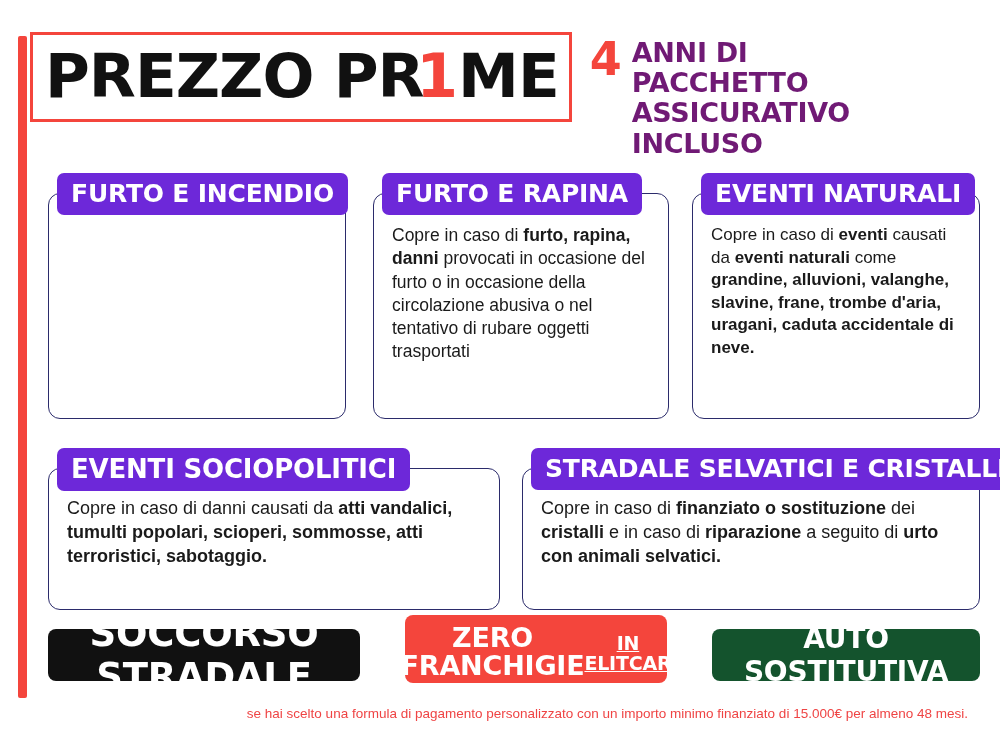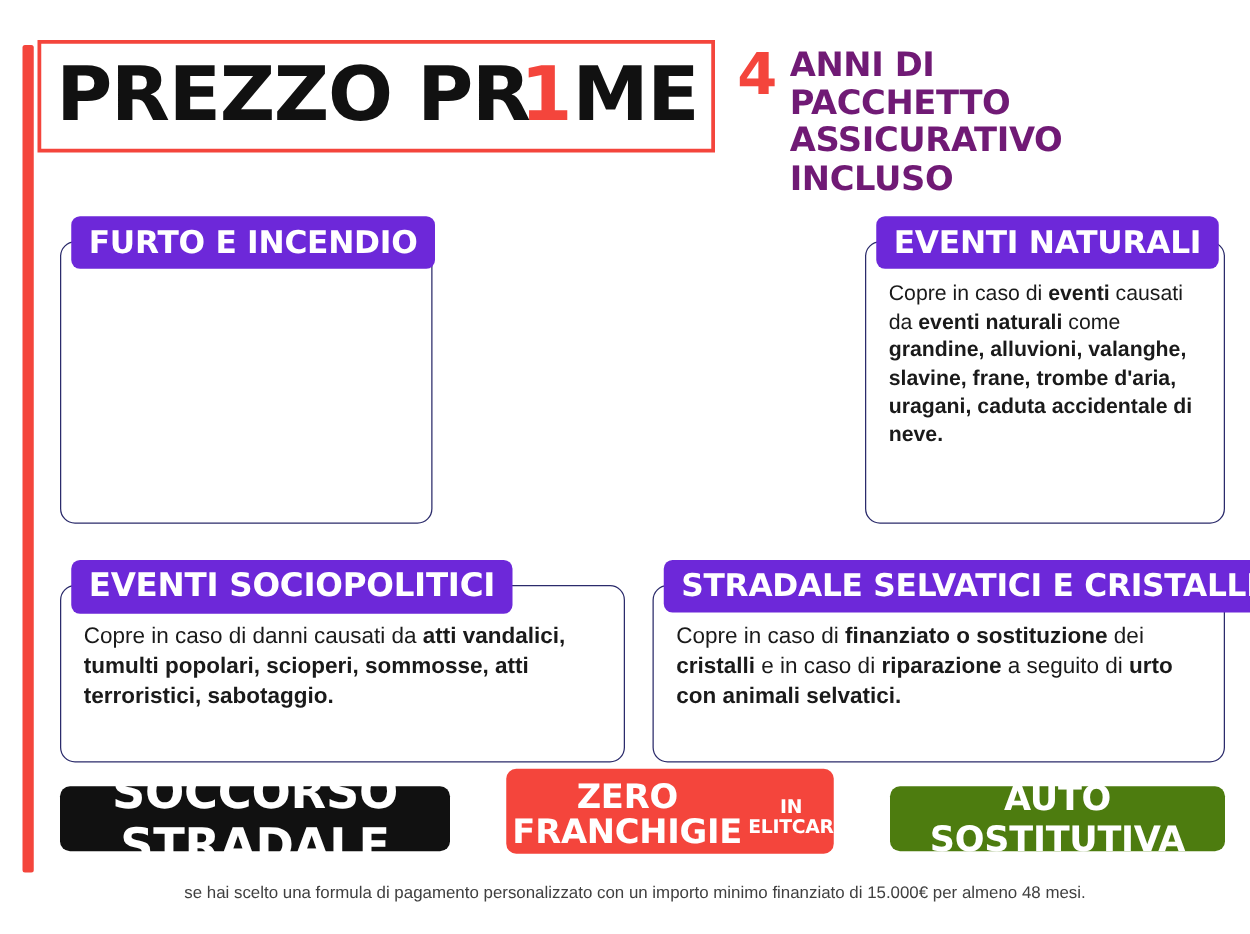--- a/index.html
+++ b/index.html
@@ -143,36 +143,36 @@
     font-size: 37px;
   }
   #badge-zero {
     left: 405px; top: 615px; width: 262px; height: 68px;
     background: #f4453c;
     flex-direction: row;
     line-height: 1.05;
     padding-top: 6px;
   }
   #badge-zero .zero-main { font-size: 27px; }
-  #badge-zero .zero-sub  { font-size: 15px; margin-top: 3px; }
+  #badge-zero .zero-sub  { font-size: 19px; margin-top: 3px; text-decoration: underline; }
   #badge-auto {
     left: 712px; top: 629px; width: 268px; height: 52px;
-    background: #4d7c0f;
+    background: #14532d;
     font-size: 28px;
   }
 
   
   .footnote {
     position: absolute;
     left: 48px; top: 706px;
     width: 920px;
-    text-align: center;
+    text-align: right;
     font-family: "Liberation Sans", sans-serif;
     font-size: 13.5px;
-    color: #404040;
+    color: #ef4444;
   }
 </style>
 </head>
 <body>
 
 <div class="page">
 
   <div class="red-rail"></div>
 
   <div class="header">
@@ -187,20 +187,24 @@
         <div>ANNI DI PACCHETTO</div>
         <div>ASSICURATIVO INCLUSO</div>
       </div>
     </div>
   </div>
 
   <div class="card" id="card-furto-incendio">
     <div class="card-label">FURTO E INCENDIO</div>
   </div>
 
+  <div class="card" id="card-furto-rapina">
+    <div class="card-label">FURTO E RAPINA</div>
+    <div class="card-body">Copre in caso di <b>furto, rapina, danni</b> provocati in occasione del furto o in occasione della circolazione abusiva o nel tentativo di rubare oggetti trasportati</div>
+  </div>
 
   <div class="card" id="card-eventi-nat">
     <div class="card-label">EVENTI NATURALI</div>
     <div class="card-body">Copre in caso di <b>eventi</b> causati da <b>eventi naturali</b> come <b>grandine, alluvioni, valanghe, slavine, frane, trombe d'aria, uragani, caduta accidentale di neve.</b></div>
   </div>
 
   <div class="card" id="card-sociopolitici">
     <div class="card-label">EVENTI SOCIOPOLITICI</div>
     <div class="card-body">Copre in caso di danni causati da <b>atti vandalici, tumulti popolari, scioperi, sommosse, atti terroristici, sabotaggio.</b></div>
   </div>

